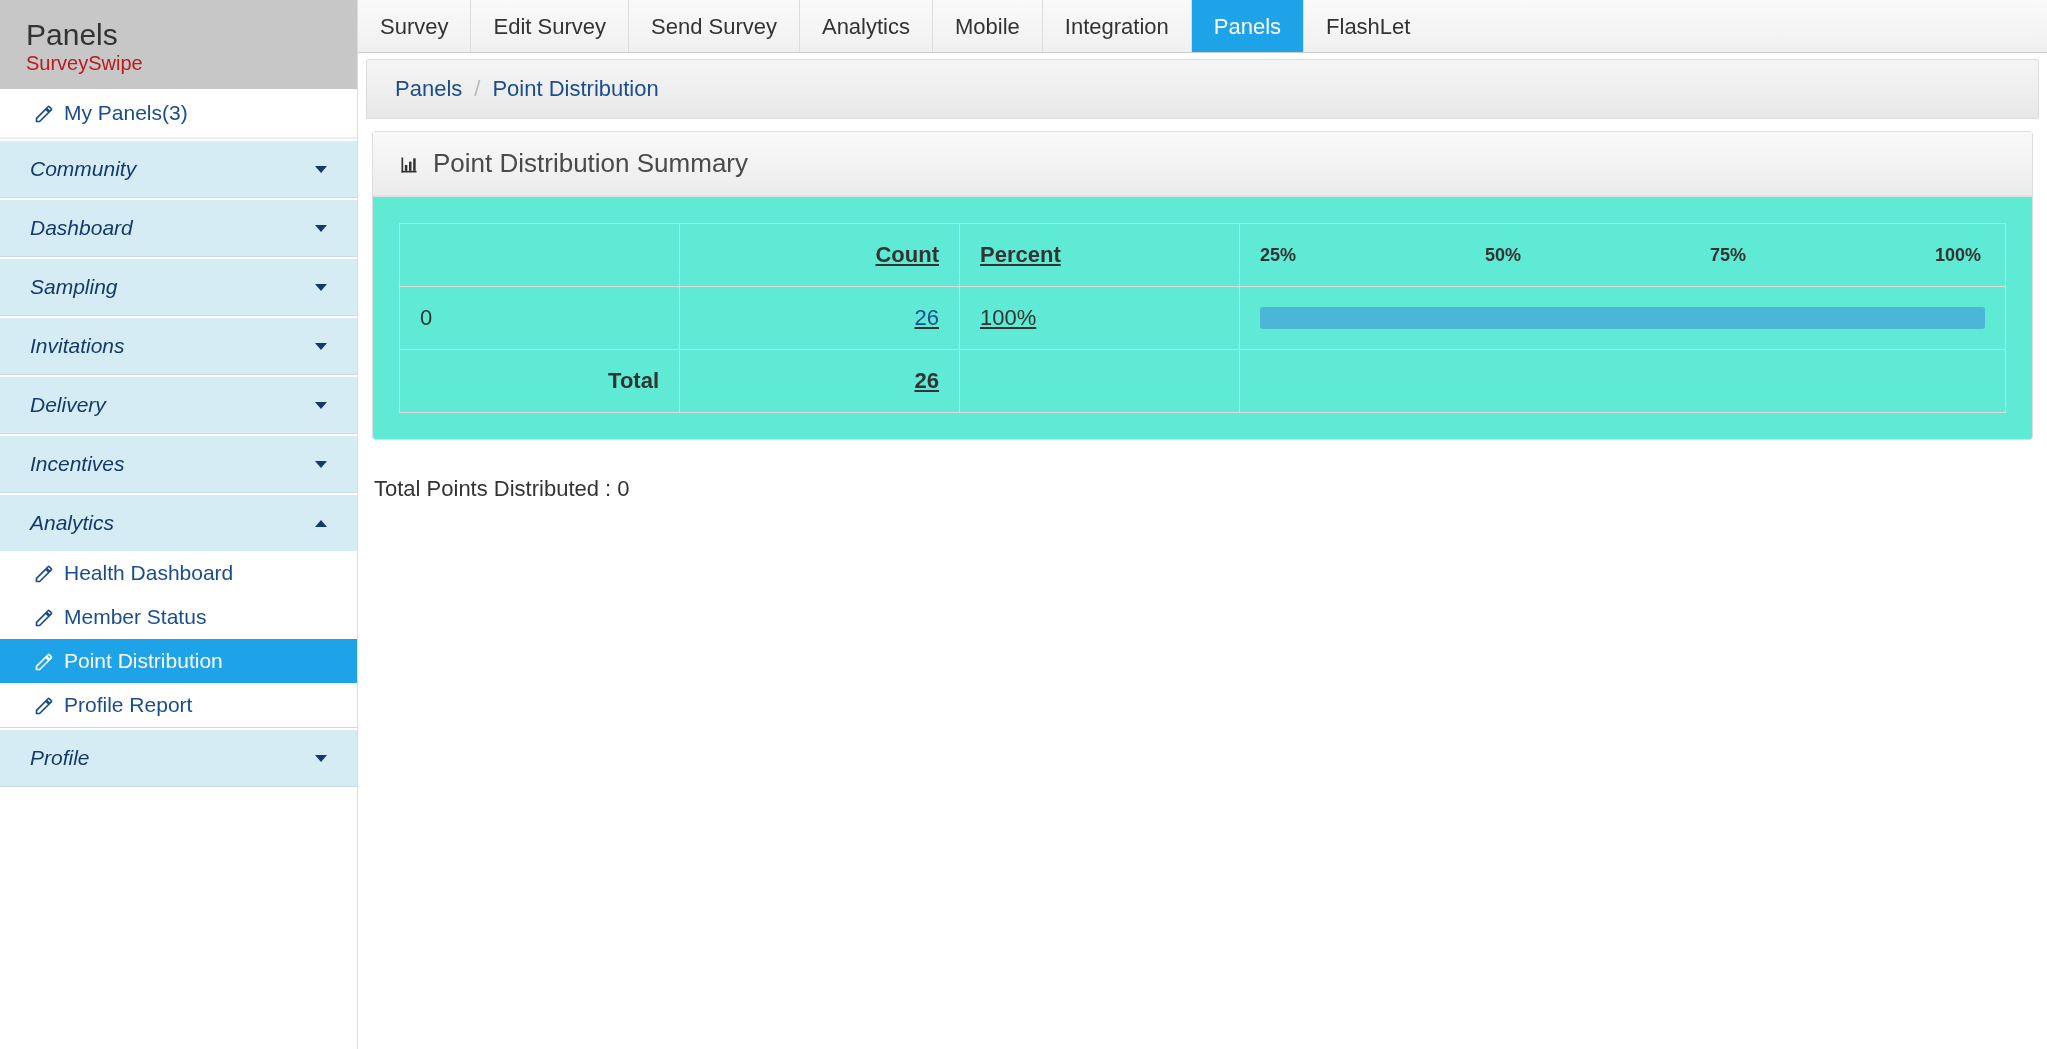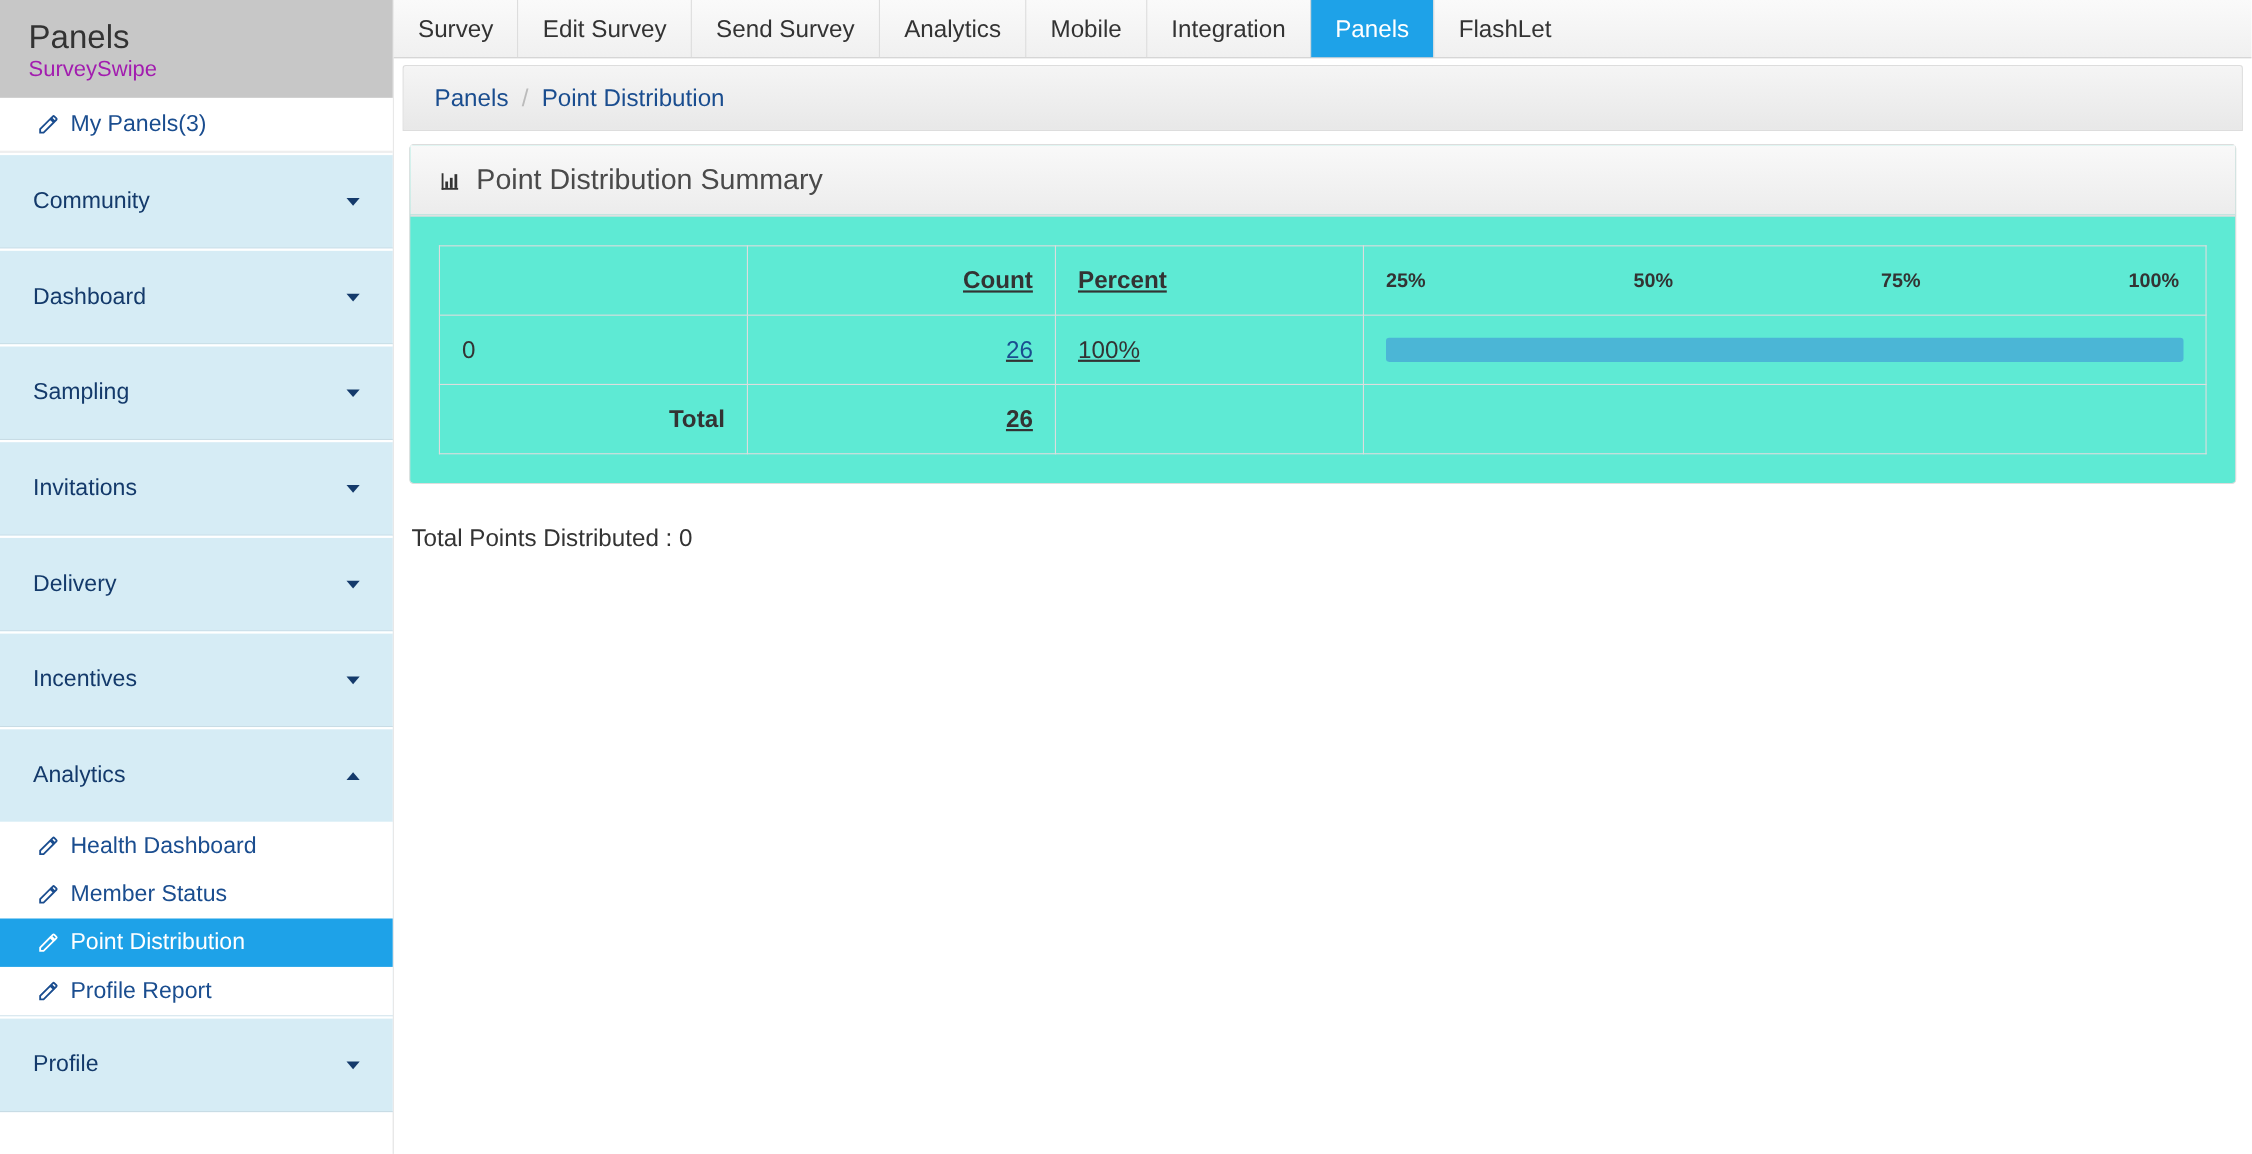--- a/index.html
+++ b/index.html
@@ -27,21 +27,21 @@
   background: #c7c7c7;
   padding: 18px 26px 14px;
 }
 .sidebar-title {
   font-size: 30px;
   color: #333;
   font-weight: 500;
 }
 .sidebar-subtitle {
   font-size: 20px;
-  color: #a21caf;
+  color: #b91c1c;
 }
 .sidebar-link {
   display: flex;
   align-items: center;
   padding: 12px 26px 12px 34px;
   color: #1a4d8f;
   cursor: pointer;
   font-size: 21px;
   border-bottom: 2px solid #eee;
   background:#fff;
@@ -49,24 +49,25 @@
 .sidebar-link .icon { margin-right: 10px; color:#1a4d8f; }
 .sidebar-section {
   background: #d6ecf5;
   border-top: 2px solid #fff;
   border-bottom: 1px solid #c8dce5;
 }
 .sidebar-section-header {
   display:flex;
   justify-content:space-between;
   align-items:center;
-  padding:30px 30px;
+  padding:16px 30px;
   color:#143a6b;
   font-size:21px;
   cursor:pointer;
+  font-style:italic;
 }
 .caret-down, .caret-up {
   width:0; height:0;
   border-left:6px solid transparent;
   border-right:6px solid transparent;
 }
 .caret-down { border-top:7px solid #143a6b; }
 .caret-up { border-bottom:7px solid #143a6b; }
 .sidebar-subitems {
   background:#fff;

